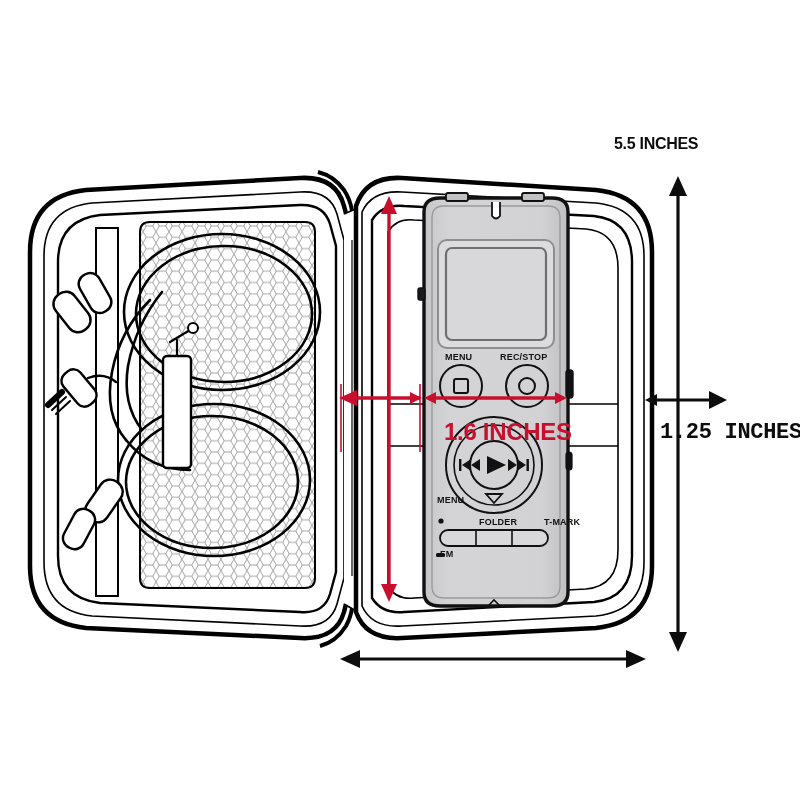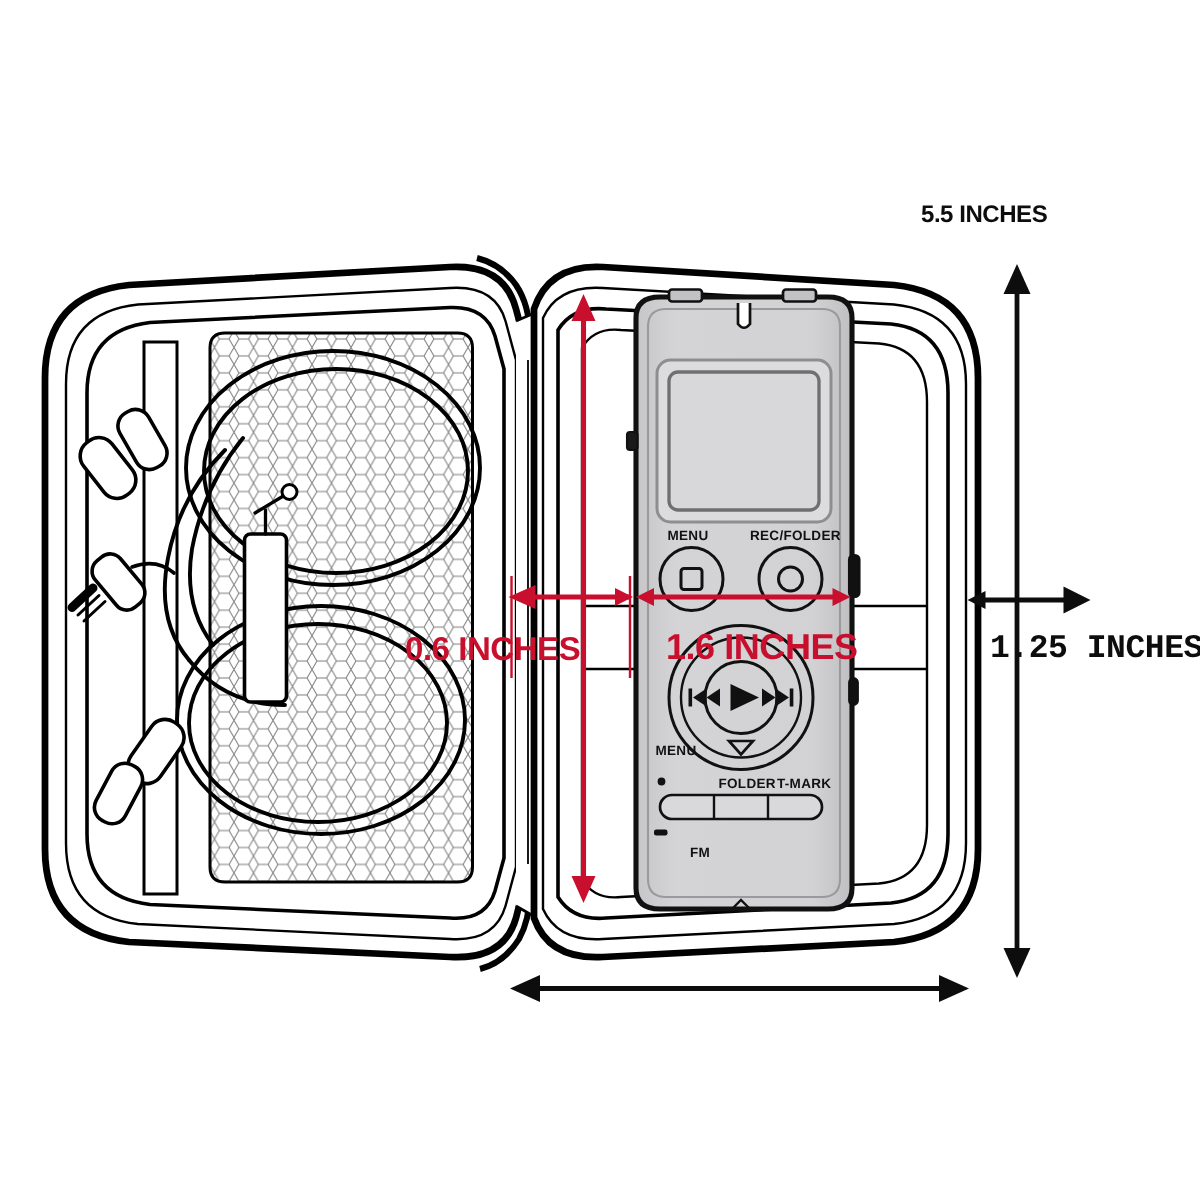--- a/index.html
+++ b/index.html
@@ -16,22 +16,22 @@
   .lbl-06{left:270px;top:422px;font-size:22px;}
   .lbl-16{left:444px;top:420px;font-size:24px;}
   .lbl-125{left:660px;top:422px;font-size:22px;font-family:Liberation Mono, monospace;}
   .lbl-35{left:420px;top:676px;font-size:24px;}
   .devtxt{position:absolute;color:#111;font-weight:bold;white-space:nowrap;
           line-height:1;font-size:9px;letter-spacing:0.2px;}
   .t-stop{left:445px;top:353px;}
   .t-rec{left:500px;top:353px;}
   .t-menu{left:437px;top:496px;}
   .t-folder{left:479px;top:518px;}
-  .t-tmark{left:518px;top:518px;}
-  .t-fm{left:440px;top:564px;margin-left:20px;}
+  .t-tmark{left:544px;top:518px;}
+  .t-fm{left:440px;top:550px;}
 </style>
 </head>
 <body>
 
 <div id="stage">
 
   <svg class="layer" viewBox="0 0 800 800">
 
     <defs>
       <pattern id="mesh" width="13" height="11.3" patternUnits="userSpaceOnUse">
@@ -237,24 +237,23 @@
     </g>
 
     <g stroke="#0d0d0d" fill="#0d0d0d" stroke-width="3.2">
       <line x1="352" y1="659" x2="634" y2="659"></line>
       <path d="M340 659 L360 650 L360 668 Z" stroke="none"></path>
       <path d="M646 659 L626 650 L626 668 Z" stroke="none"></path>
     </g>
   </svg>
 
   <div class="dimlabel dim-black lbl-55">5.5 INCHES</div>
-  <div class="dimlabel dim-red lbl-06">0.6 INCHES</div>
   <div class="dimlabel dim-red lbl-16">1.6 INCHES</div>
   <div class="dimlabel dim-black lbl-125">1.25 INCHES</div>
 
   <div class="devtxt t-stop">MENU</div>
-  <div class="devtxt t-rec">REC/FOLDER</div>
+  <div class="devtxt t-rec">REC/STOP</div>
   <div class="devtxt t-menu">MENU</div>
   <div class="devtxt t-folder">FOLDER</div>
   <div class="devtxt t-tmark">T-MARK</div>
   <div class="devtxt t-fm">FM</div>
 
 </div>
 
 </body></html>

